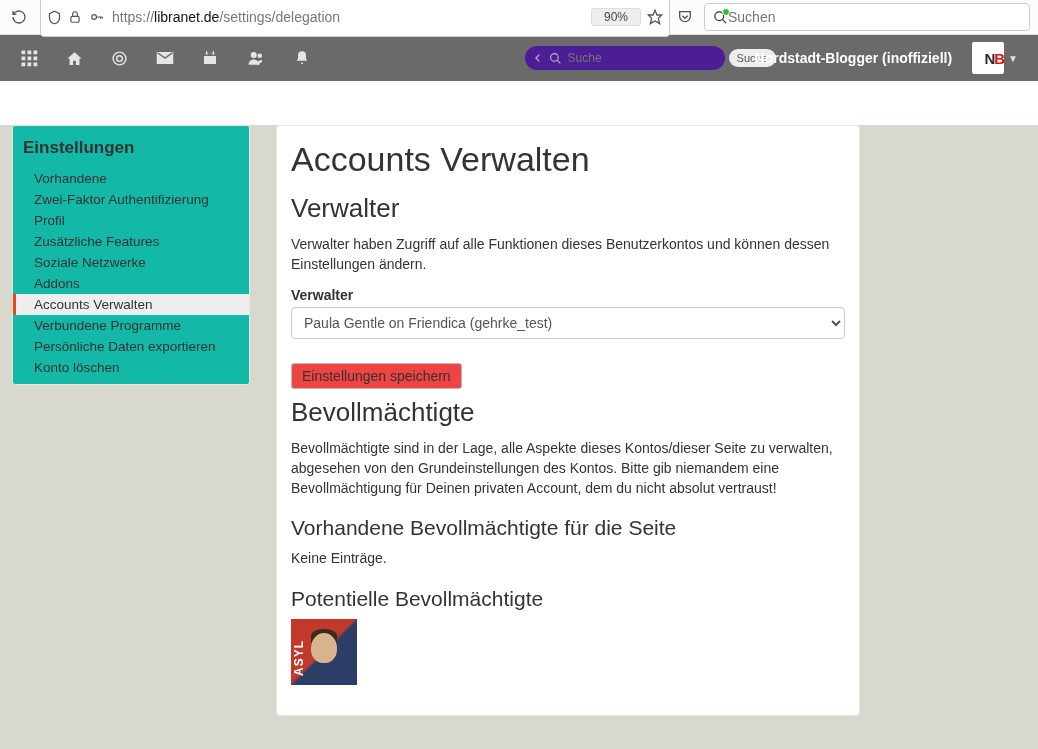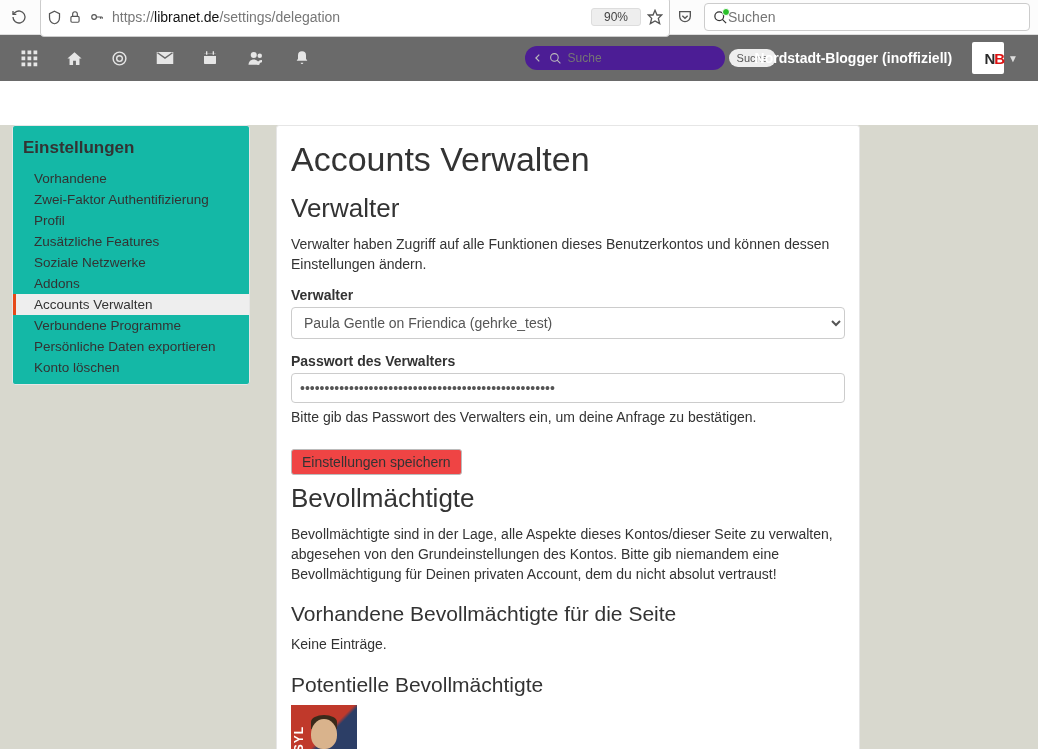--- a/index.html
+++ b/index.html
@@ -220,25 +220,20 @@
     <h2>Verwalter</h2>
     <p>Verwalter haben Zugriff auf alle Funktionen dieses Benutzerkontos und können dessen Einstellungen ändern.</p>
 
     <div class="field">
       <label>Verwalter</label>
       <select>
         <option>Paula Gentle on Friendica (gehrke_test)</option>
       </select>
     </div>
 
-    <div class="field">
-      <label>Passwort des Verwalters</label>
-      <input type="password" value="●●●●●●●●●●●●●●●●●●●●●●●●●●●●●●●●●●●●●●●●●●●●●●●●●●●●" style="">
-      <div class="helptext">Bitte gib das Passwort des Verwalters ein, um deine Anfrage zu bestätigen.</div>
-    </div>
 
     <button class="savebtn">Einstellungen speichern</button>
 
     <h2 style="margin-top:8px">Bevollmächtigte</h2>
     <p>Bevollmächtigte sind in der Lage, alle Aspekte dieses Kontos/dieser Seite zu verwalten, abgesehen von den Grundeinstellungen des Kontos. Bitte gib niemandem eine Bevollmächtigung für Deinen privaten Account, dem du nicht absolut vertraust!</p>
 
     <h3>Vorhandene Bevollmächtigte für die Seite</h3>
     <p>Keine Einträge.</p>
 
     <h3>Potentielle Bevollmächtigte</h3>

